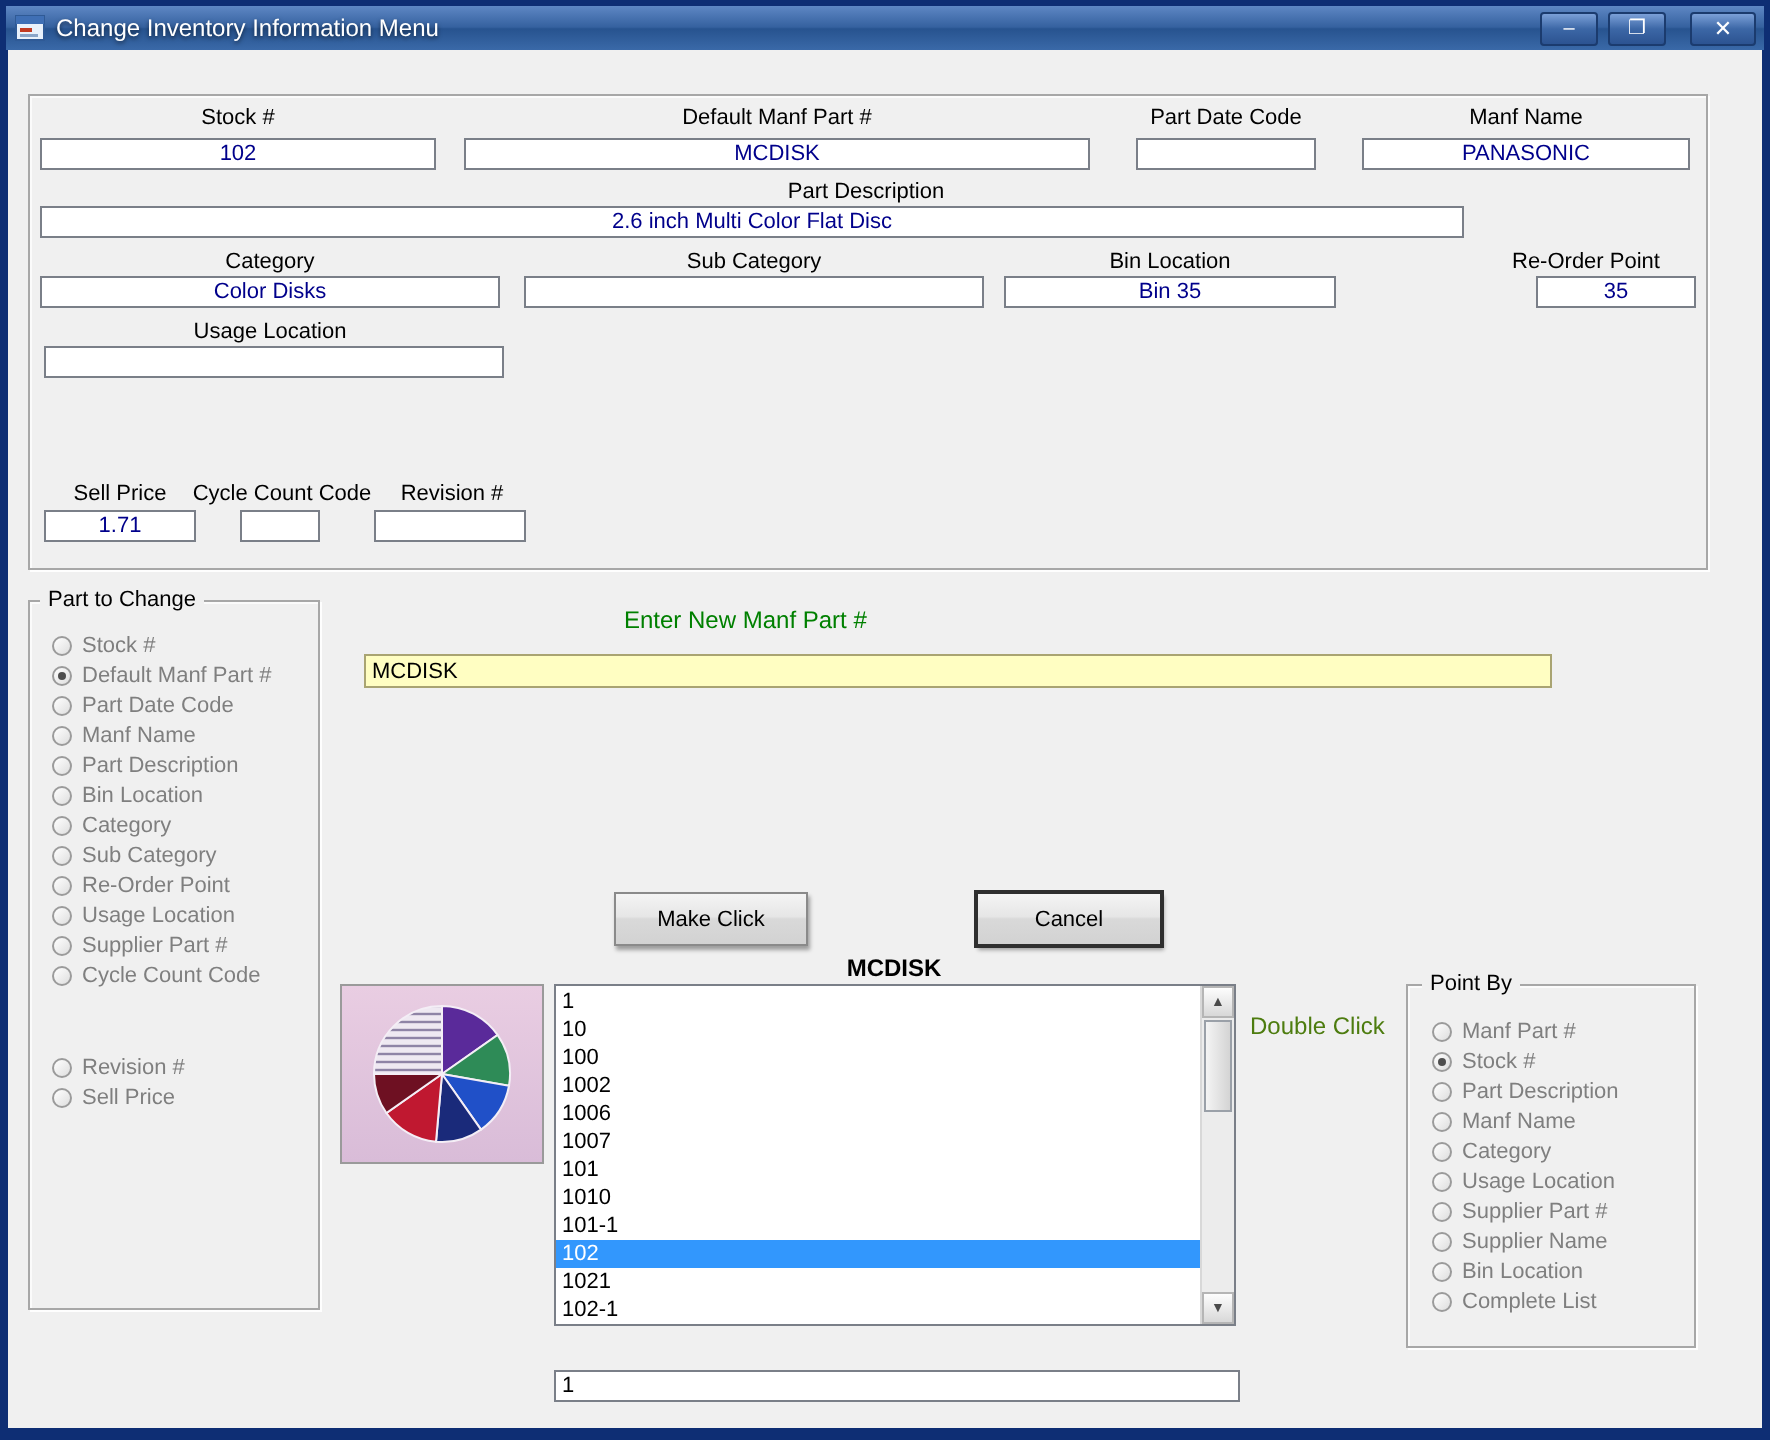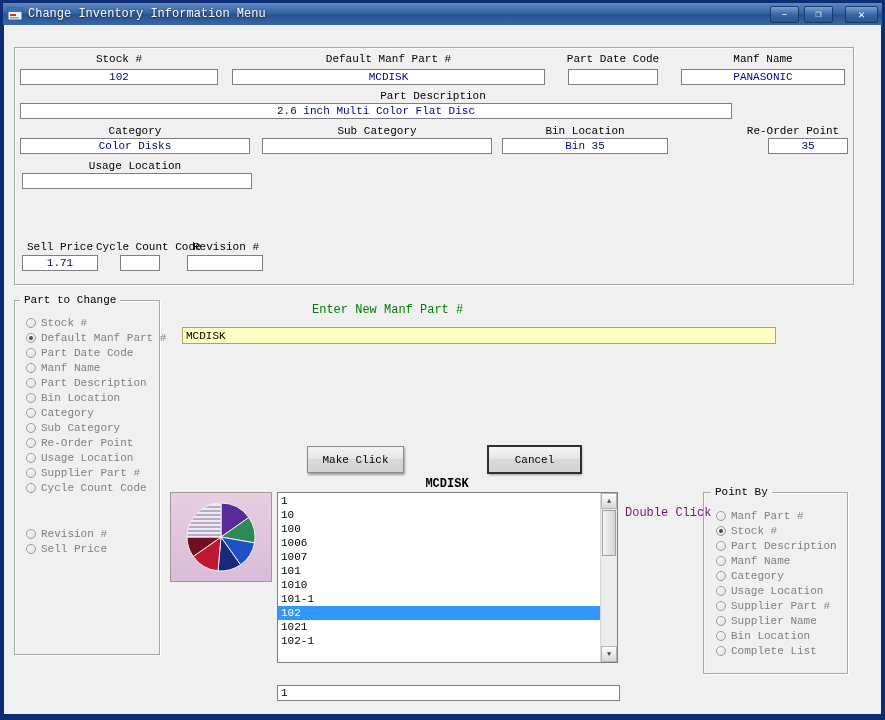--- a/index.html
+++ b/index.html
@@ -1,20 +1,20 @@
 <!DOCTYPE html>
 <html><head>
 <meta charset="utf-8">
 <style>
   * { box-sizing: border-box; }
   html,body { margin:0; padding:0; background:#444; }
   .window {
     position:relative; width:885px; height:720px;
     background:#0e2e74;
-    font-family:Liberation Mono, monospace;
+    font-family:Liberation Sans, sans-serif;
     overflow:hidden;
   }
   .titlebar {
     position:absolute; left:3px; top:3px; right:3px; height:22px;
     display:flex; align-items:center; gap:5px; padding:0 4px;
     background:linear-gradient(180deg,#5e87c4,#35619f 48%,#27538f 52%,#3a69a8);
     color:#fff;
   }
   .title { font-size:12px; text-shadow:0 1px 2px rgba(0,0,0,.6); white-space:nowrap; }
   .tb-spacer { flex:1; }
@@ -59,21 +59,21 @@
   .sb-btn {
     position:absolute; left:0; width:16px; height:16px;
     background:linear-gradient(#fdfdfd,#d8d8d8); border:1px solid #b5b5b5;
     color:#4a4a4a; font-size:7px; display:flex; align-items:center; justify-content:center;
   }
   .sb-up { top:0; } .sb-down { bottom:0; }
   .sb-thumb {
     position:absolute; left:1px; width:14px; top:17px; height:46px;
     background:linear-gradient(90deg,#f4f4f4,#d4d4d4); border:1px solid #9aa0a8;
   }
-  .double-click { position:absolute; font-size:12px; color:#701a75; white-space:nowrap; }
+  .double-click { position:absolute; font-size:12px; color:#4d7c0f; white-space:nowrap; }
   .bottom-input { position:absolute; border:1px solid #7a7f88; font-size:11px; padding:1px 3px; font-family:inherit; background:#fff; color:#000; }
   .opt-list { position:absolute; }
   .radio-row { display:flex; align-items:center; gap:5px; height:15px; }
   .radio {
     width:10px; height:10px; border-radius:50%; flex:none; position:relative;
     border:1px solid #9b9b9b; background:linear-gradient(135deg,#fff,#dedede);
   }
   .radio.checked::after {
     content:''; position:absolute; left:2px; top:2px; width:4px; height:4px;
     border-radius:50%; background:#4e4e4e;
@@ -253,20 +253,21 @@
 
     <div class="listbox" style="left:273px;top:467px;width:341px;height:171px">
       <div class="list-rows">
 
           <div class="list-row">1</div>
 
           <div class="list-row">10</div>
 
           <div class="list-row">100</div>
 
+          <div class="list-row">1002</div>
 
           <div class="list-row">1006</div>
 
           <div class="list-row">1007</div>
 
           <div class="list-row">101</div>
 
           <div class="list-row">1010</div>
 
           <div class="list-row">101-1</div>

